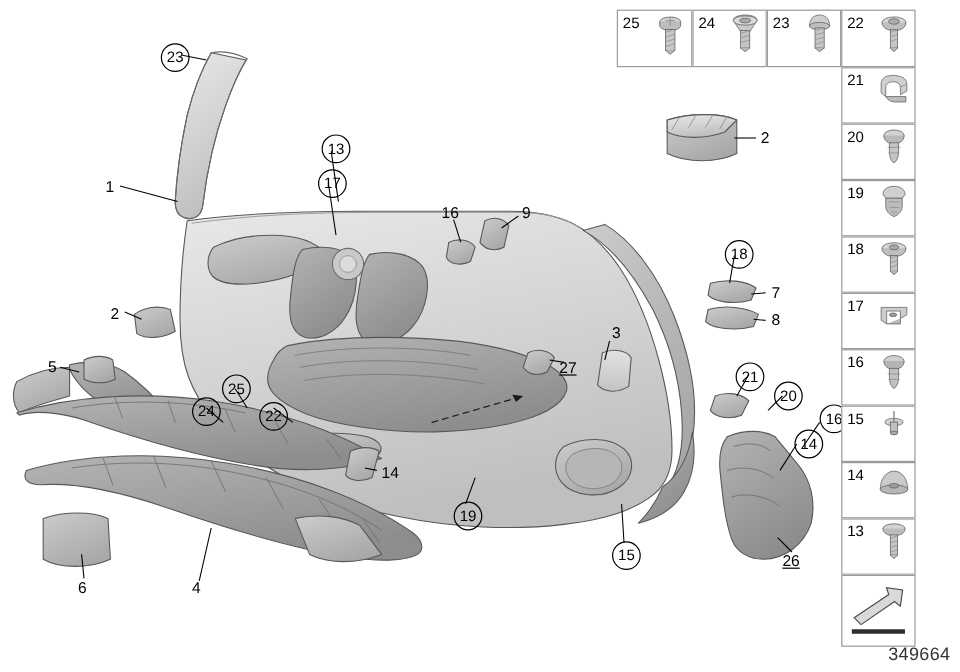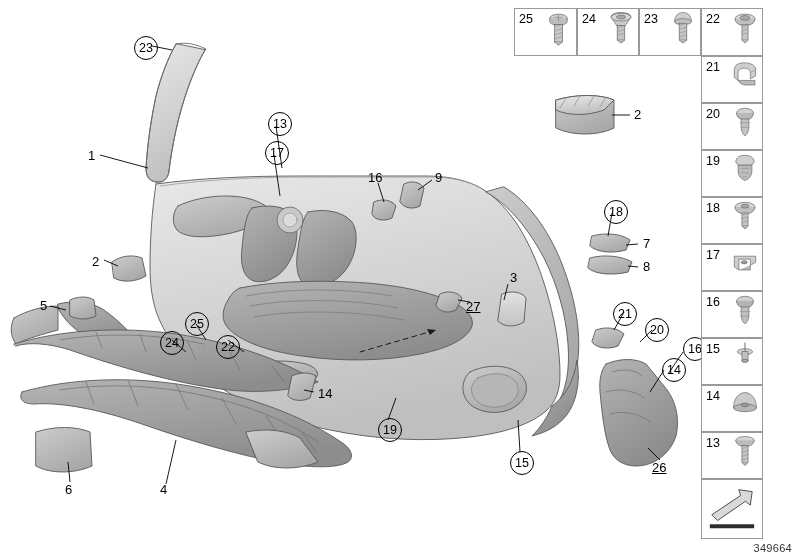--- a/index.html
+++ b/index.html
@@ -46,21 +46,21 @@
   .cell .lbl {
     position:absolute; left:4px; top:3px;
     font-size:12.5px; color:#000;
   }
   .cell .art {
     position:absolute; right:4px; top:2px; bottom:2px; left:30px;
   }
 
   .watermark {
     position:absolute; right:8px; bottom:6px;
-    font-size:11px; color:#333;
+    font-size:15px; color:#333;
     letter-spacing:0.3px;
   }
 
   svg { display:block; overflow:visible; }
   .nofill { fill:none; }
 </style>
 </head>
 <body>
 
 <div id="stage">

